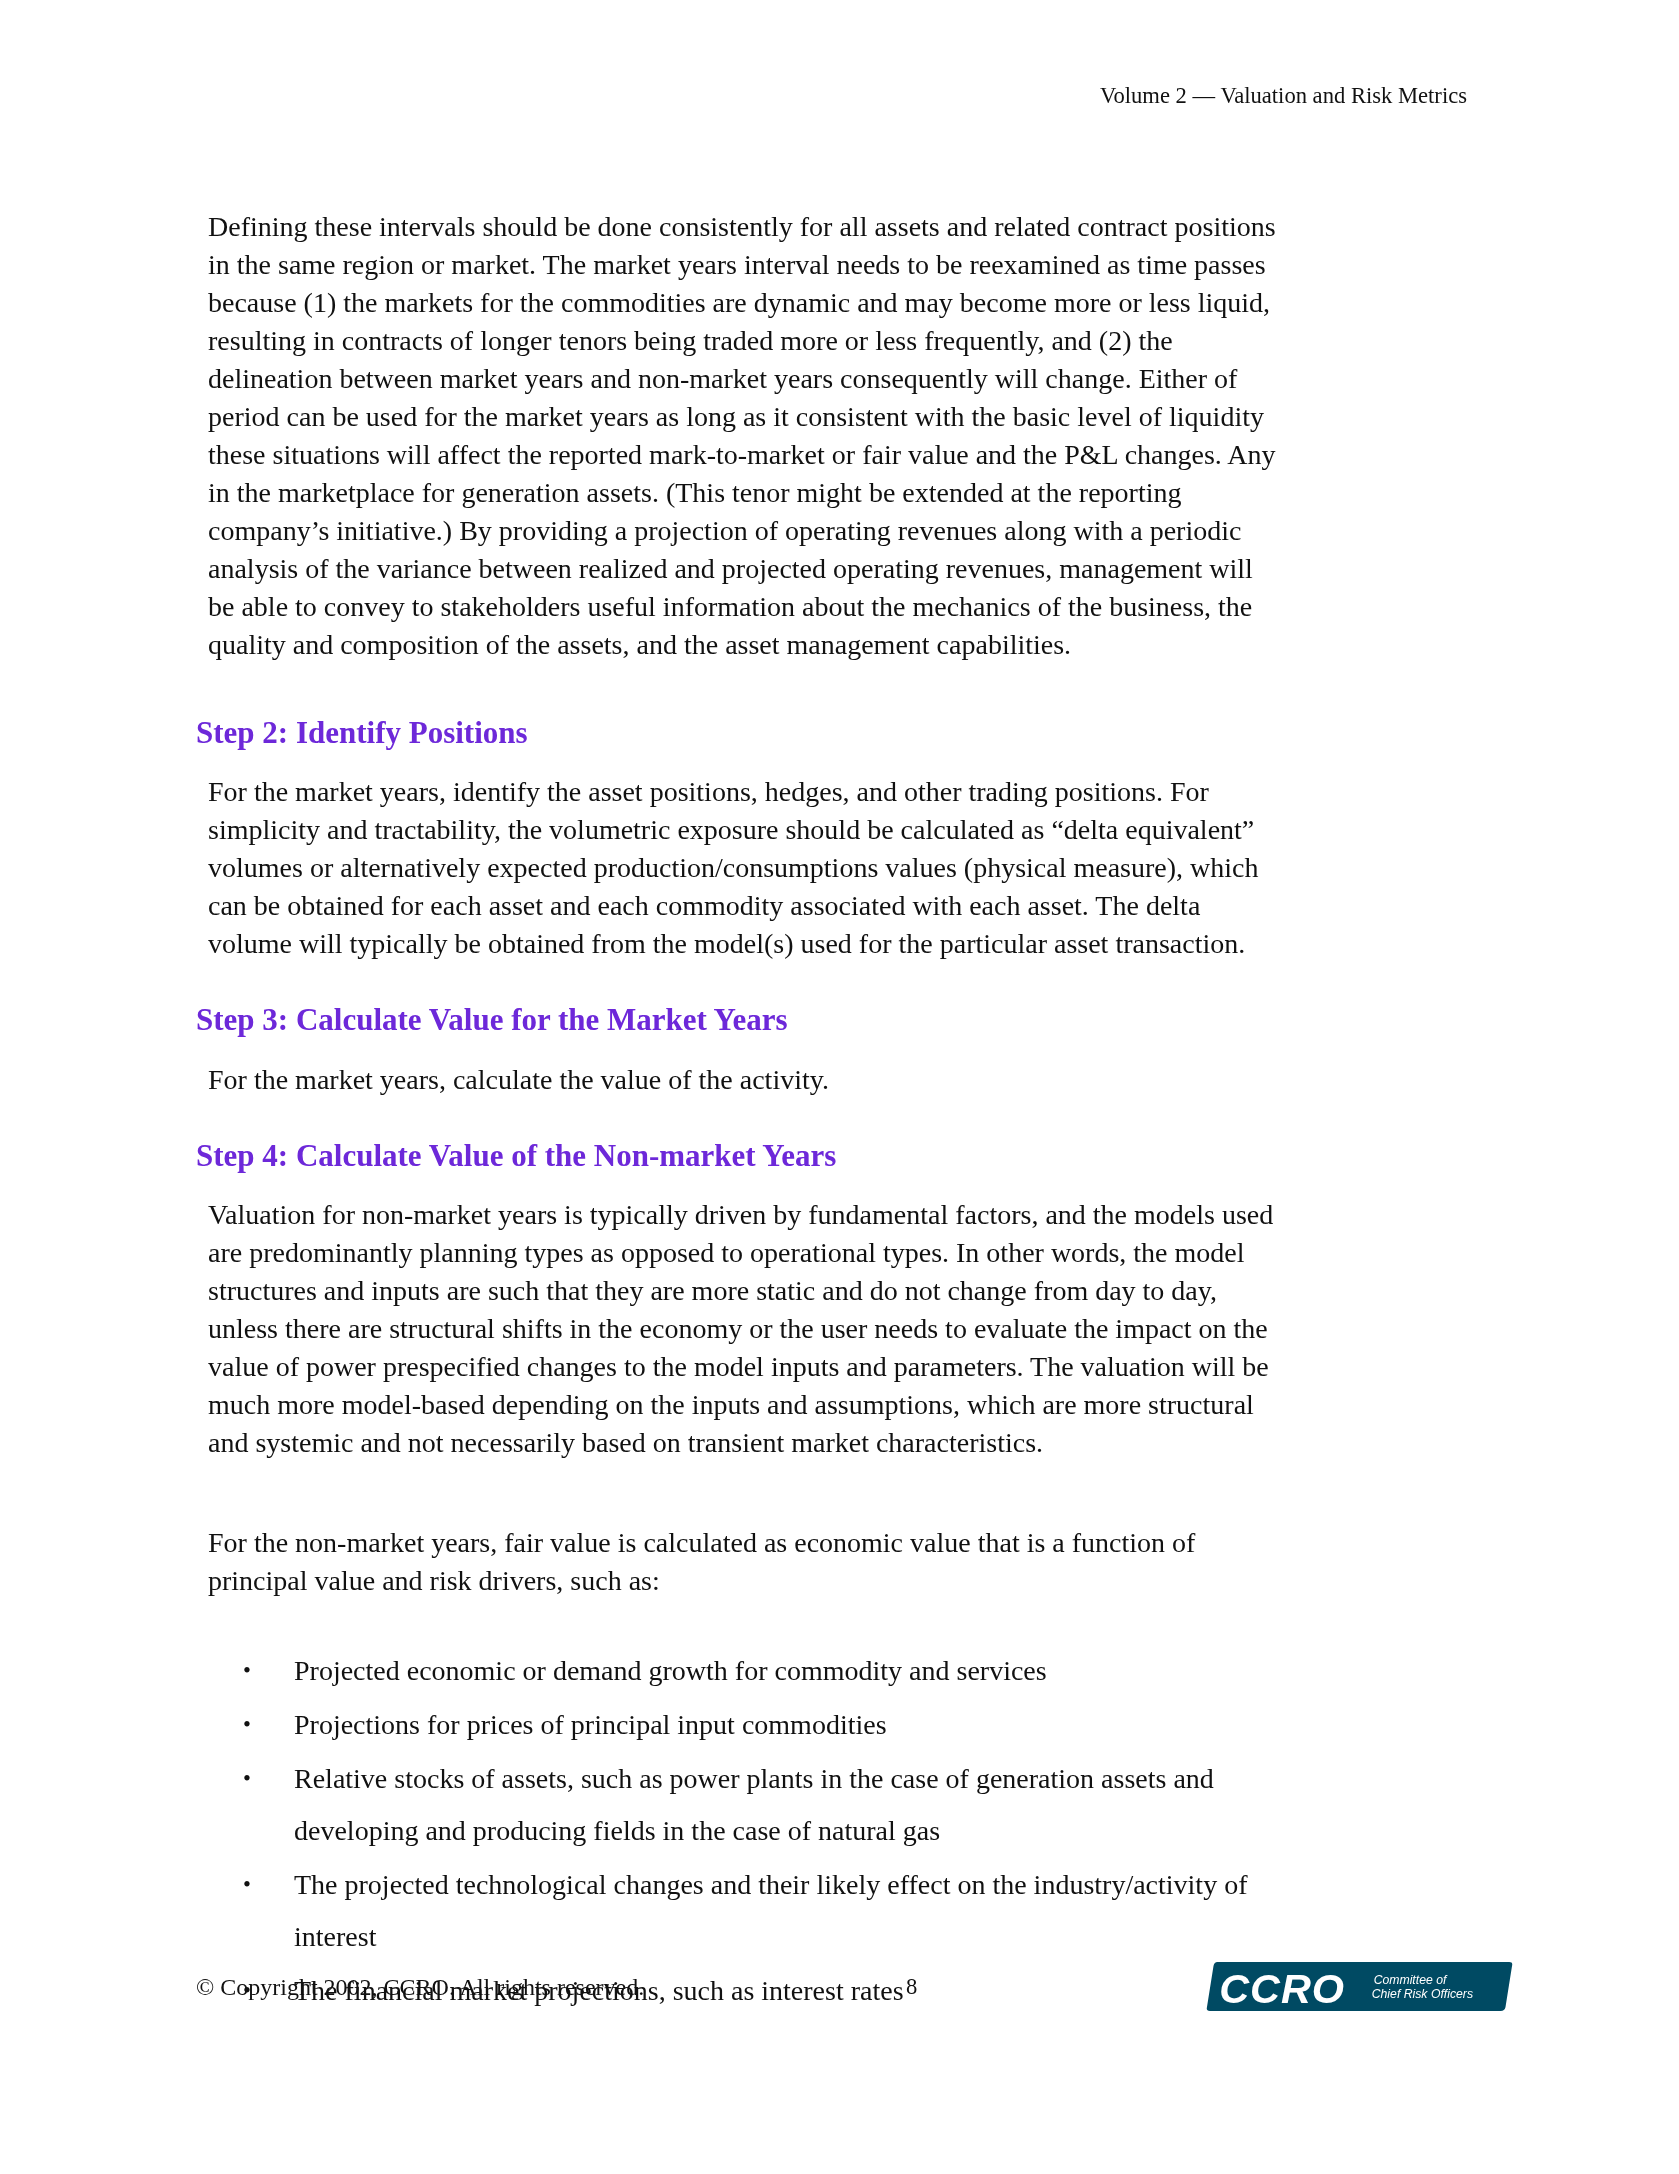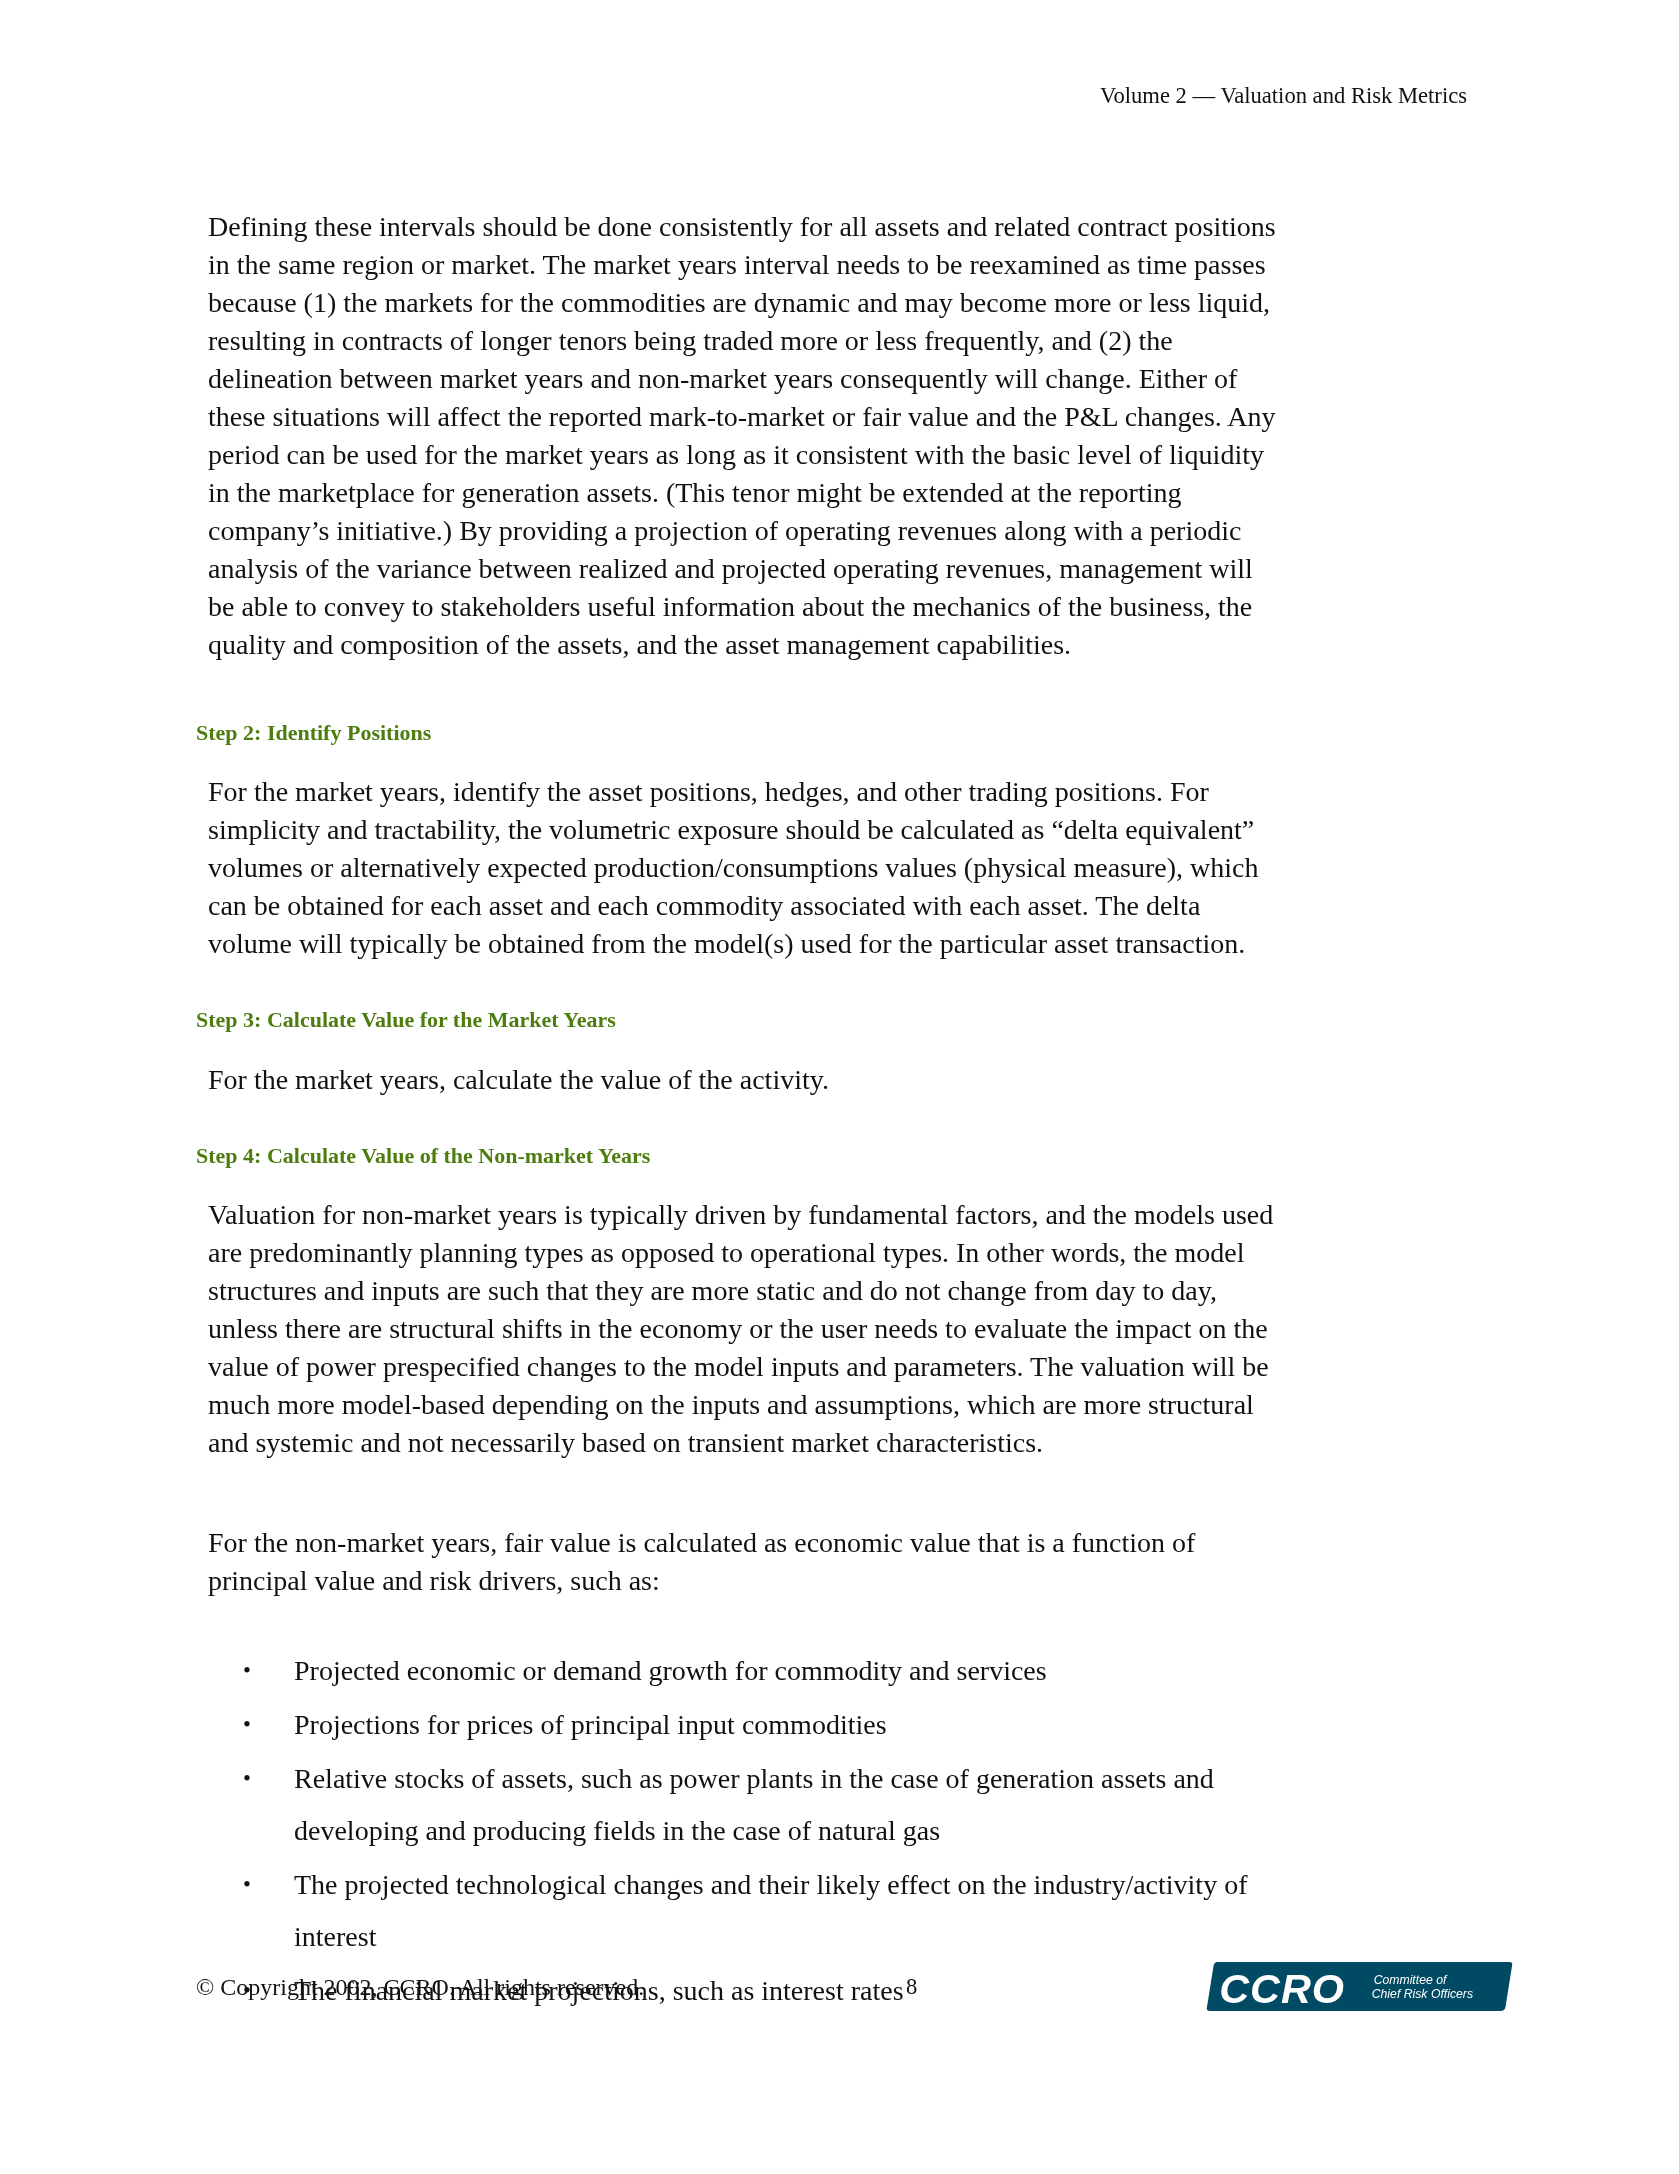--- a/index.html
+++ b/index.html
@@ -3,21 +3,21 @@
 <meta charset="utf-8">
 <style>
   html, body { margin: 0; padding: 0; background: #ffffff; }
   body { width: 1680px; height: 2174px; position: relative; overflow: hidden;
          font-family: "Liberation Serif", "DejaVu Serif", serif; color: #111; }
   .header { position: absolute; top: 83px; right: 213px; font-size: 22.6px; color: #111;
             white-space: nowrap; }
   .content { position: absolute; left: 196px; top: 196px; width: 1273px; }
   .p { font-size: 28px; line-height: 38px; margin: 12px; text-align: left; }
   .p .ln { display: block; white-space: nowrap; }
-  .h { font-size: 22px; font-weight: bold; color: #4d7c0f; margin: 0; line-height: 38px; }
+  .h { font-size: 31px; font-weight: bold; color: #6d28d9; margin: 0; line-height: 38px; }
   .gap-lg { height: 38px; }
   .gap-md { height: 26px; }
   .gap-sm { height: 9.4px; }
   ul.bullets { list-style: none; margin: 0; padding: 0; }
   ul.bullets li { position: relative; padding-left: 98px; font-size: 28px; line-height: 38px;
                   margin-bottom: 16px; }
   ul.bullets li .dot { position: absolute; left: 47px; top: 0; font-size: 22.6px; }
   ul.bullets li .ln { display: block; white-space: nowrap; margin-top: 14px; }
   .footer-copy { position: absolute; left: 196px; top: 1974px; font-size: 24px; white-space: nowrap; }
   .footer-page { position: absolute; left: 906px; top: 1974px; font-size: 22.6px; }
@@ -29,22 +29,22 @@
 <div class="header">Volume 2 — Valuation and Risk Metrics</div>
 
 <div class="content">
 
   <p class="p">
     <span class="ln">Defining these intervals should be done consistently for all assets and related contract positions</span>
     <span class="ln">in the same region or market. The market years interval needs to be reexamined as time passes</span>
     <span class="ln">because (1) the markets for the commodities are dynamic and may become more or less liquid,</span>
     <span class="ln">resulting in contracts of longer tenors being traded more or less frequently, and (2) the</span>
     <span class="ln">delineation between market years and non-market years consequently will change. Either of</span>
+    <span class="ln">period can be used for the market years as long as it consistent with the basic level of liquidity</span>
     <span class="ln">these situations will affect the reported mark-to-market or fair value and the P&amp;L changes. Any</span>
-    <span class="ln">period can be used for the market years as long as it consistent with the basic level of liquidity</span>
     <span class="ln">in the marketplace for generation assets. (This tenor might be extended at the reporting</span>
     <span class="ln">company’s initiative.) By providing a projection of operating revenues along with a periodic</span>
     <span class="ln">analysis of the variance between realized and projected operating revenues, management will</span>
     <span class="ln">be able to convey to stakeholders useful information about the mechanics of the business, the</span>
     <span class="ln">quality and composition of the assets, and the asset management capabilities.</span>
   </p>
 
   <div class="gap-lg"></div>
 
   <h2 class="h">Step 2: Identify Positions</h2>

